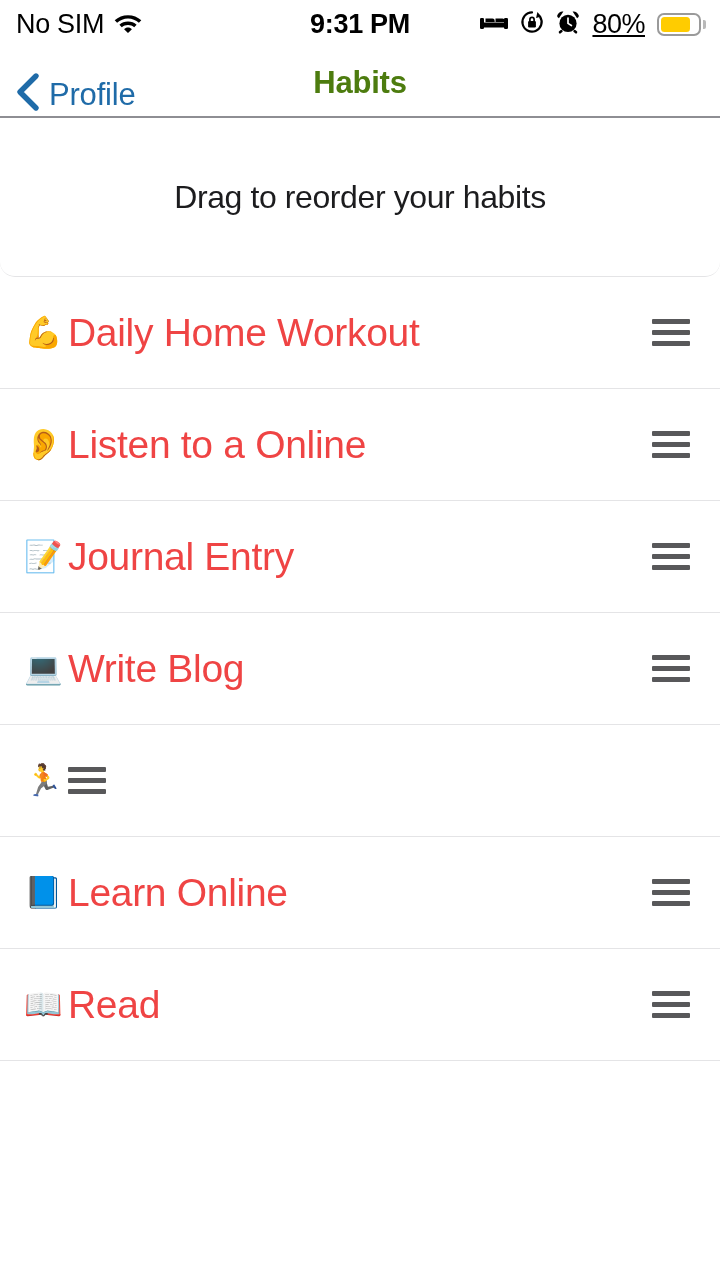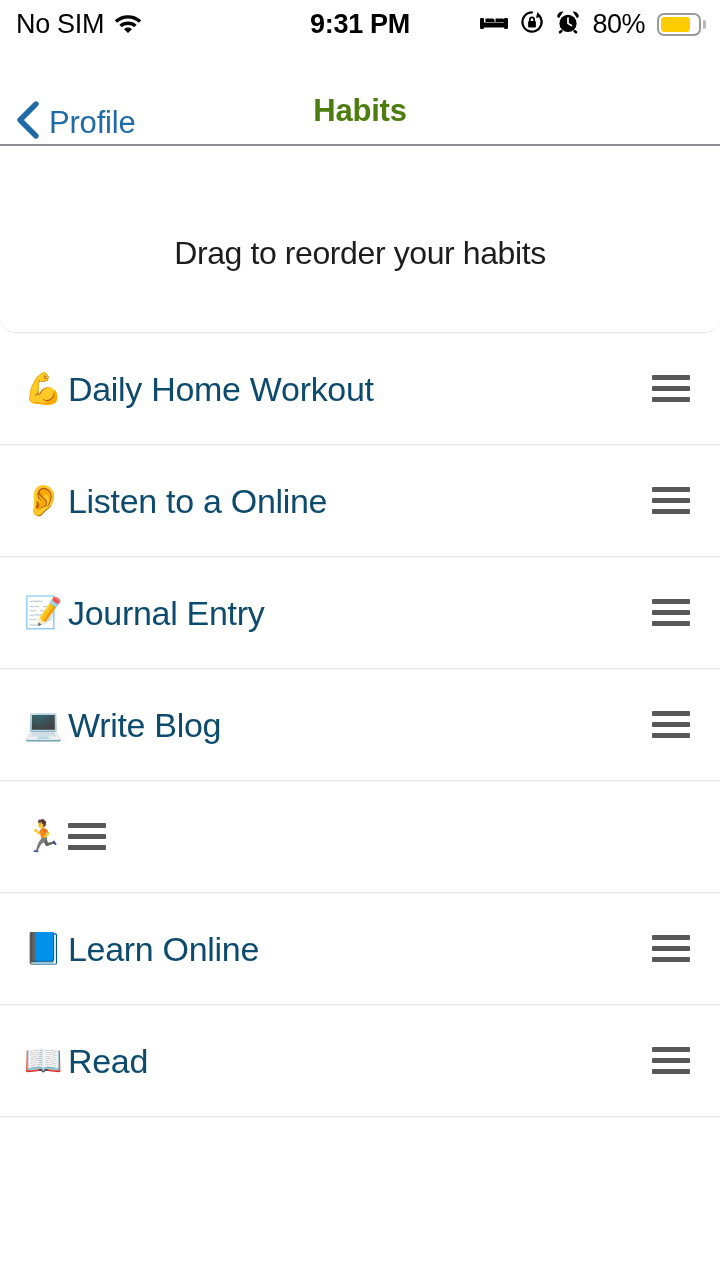--- a/index.html
+++ b/index.html
@@ -13,21 +13,20 @@
   }
 
   .phone {
     position: relative;
     width: 720px;
     height: 1280px;
     background: #ffffff;
     overflow: hidden;
     display: flex;
     flex-direction: column;
-    gap: 28px;
   }
 
   
   .status-bar {
     height: 48px;
     flex: 0 0 48px;
     display: flex;
     align-items: center;
     padding: 0 14px 0 16px;
     position: relative;
@@ -76,20 +75,21 @@
     z-index: 2;
   }
 
   .status-battery-text {
     font-size: 27px;
     font-weight: 400;
     color: #000000;
     letter-spacing: -0.5px;
     line-height: 1;
     margin-left: 1px;
+    text-decoration: underline;
   }
 
   .battery-wrap {
     display: flex;
     align-items: center;
     gap: 2px;
     margin-left: 2px;
   }
 
   .battery-body {
@@ -213,23 +213,23 @@
     line-height: 1;
     width: 44px;
     flex: 0 0 44px;
     display: flex;
     align-items: center;
     justify-content: flex-start;
     font-family: "DejaVu Sans", sans-serif;
   }
 
   .habit-label {
-    font-size: 34px;
+    font-size: 39px;
     font-weight: 400;
-    color: #0c4a6e;
+    color: #ef4444;
     letter-spacing: -0.3px;
     line-height: 1;
     flex: 1 1 auto;
   }
 
   .drag-handle {
     width: 38px;
     flex: 0 0 38px;
     display: flex;
     flex-direction: column;

